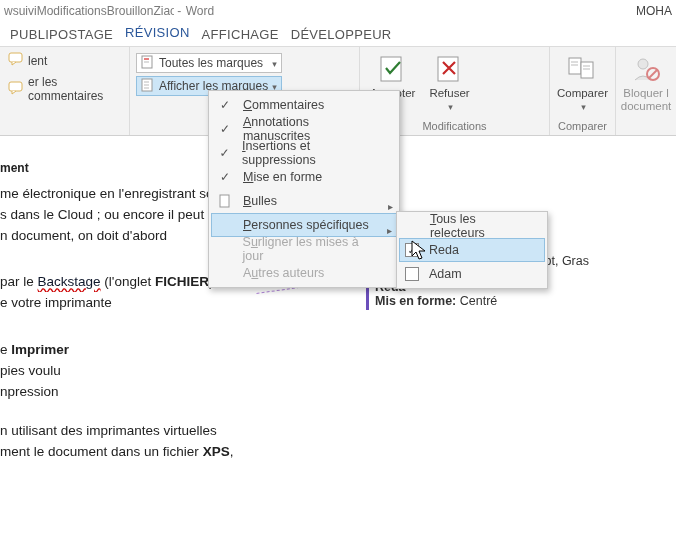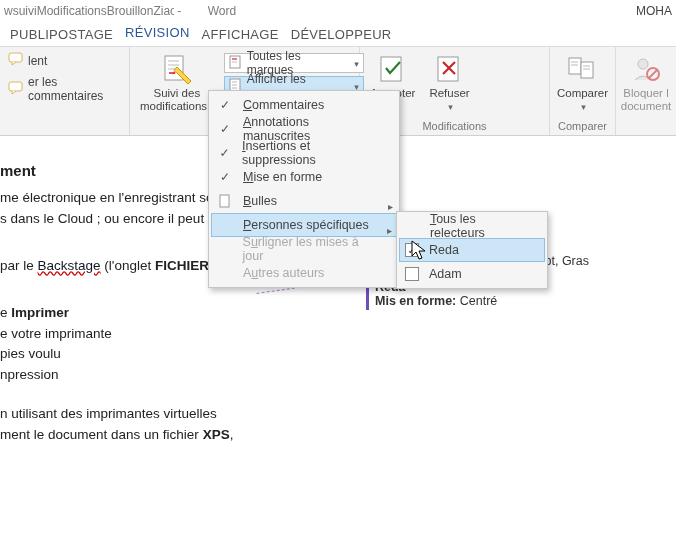--- a/index.html
+++ b/index.html
@@ -1,21 +1,21 @@
 <!DOCTYPE html>
 <html><head>
 <meta charset="utf-8">
 <style>
   * { box-sizing: border-box; margin: 0; padding: 0; font-family: "Segoe UI", Tahoma, sans-serif; }
   body { background: #fff; width: 676px; height: 546px; overflow: hidden; color: #444; position: relative; }
 
   
   .titlebar { height: 22px; background: #fff; border-bottom: none; display: flex; align-items: center; font-size: 12px; color: #7a7a7a; padding: 0 4px; }
   .titlebar .docname { flex: 0 0 auto; max-width: 170px; overflow: hidden; white-space: nowrap; }
-  .titlebar .appname { margin-left: 23px; }
+  .titlebar .appname { margin-left: 1px; }
   .titlebar .user { margin-left: auto; color: #444; font-size: 12px; text-transform: uppercase; }
 
   
   .tabs { height: 24px; display: flex; gap: 8px; padding: 0 8px; font-size: 13px; color: #555; align-items: flex-end; }
   .tabs .tab { cursor: pointer; padding: 2px 2px 4px; text-transform: uppercase; letter-spacing: .3px; }
   .tabs .tab.active { color: #2b579a; border-bottom: 2px solid transparent; }
 
   
   .ribbon { height: 90px; background: #f3f3f3; border-top: 1px solid #dcdcdc; border-bottom: 1px solid #d0d0d0; display: flex; position: relative; }
   .group { border-right: 1px solid #dcdcdc; display: flex; flex-direction: column; justify-content: space-between; padding: 4px 6px 1px; }
@@ -47,21 +47,21 @@
   .menu-item .mn { display:inline; }
   .menu-item .mn u { text-decoration: underline; }
 
   .submenu { position: absolute; left: 100%; top: -3px; }
   .submenu .menu-item .chkbox { width:14px; height:14px; border:1px solid #888; background:#fff; display:inline-flex; align-items:center; justify-content:center; font-size:10px; }
   .submenu .menu-item .chkbox.checked::after { content: "✓"; color:#333; }
 
   
   .docarea { position: relative; height: calc(546px - 22px - 24px - 90px); background: #fff; display: flex; }
   .page { flex: 1; padding: 16px 14px 0 0; font-size: 13.5px; color: #222; line-height: 1.4; overflow: hidden; }
-  .page h3 { font-size: 15px; font-weight: bold; margin: 8px 0 8px; }
+  .page h3 { font-size: 12px; font-weight: bold; margin: 8px 0 8px; }
   .page p { margin: 0 0 2px; white-space: nowrap; overflow: hidden; }
   .page .sq { color: #0f172a; text-decoration: underline wavy #c00; }
   .revpane { width: 310px; position: relative; padding-top: 110px;}
   .change-line { border-left: 3px solid #6b4fbb; padding: 2px 0 2px 6px; margin-bottom: 8px; font-size: 12.5px; color: #333; }
   .change-line .auth { font-weight: bold; }
   .change-line .lbl { font-weight: bold; }
   .connector { position:absolute; border-top: 1px dashed #b084d9; }
 
   .cursor { position:absolute; width:16px; height:22px; z-index:50; pointer-events:none; }
 
@@ -104,37 +104,20 @@
             </svg>
         </span>
         <span>er les commentaires</span>
       </div>
     </div>
     <div class="group-label">&nbsp;</div>
   </div>
 
   <div class="group" style="min-width:230px">
     <div class="group-body">
-      <div class="big-btn">
-        <span class="icon">
-          <svg width="32" height="32">
-              <rect x="4" y="3" width="18" height="24" fill="#fff" stroke="#999"></rect>
-              <line x1="7" y1="8" x2="18" y2="8" stroke="#bbb"></line>
-              <line x1="7" y1="12" x2="18" y2="12" stroke="#bbb"></line>
-              <line x1="7" y1="16" x2="18" y2="16" stroke="#bbb"></line>
-              <path d="M16 14 L30 28 L27 31 L13 17 Z" fill="#ffd24d" stroke="#cc9a00"></path>
-              <path d="M13 17 L11 22 L16 20 Z" fill="#f2b0b0"></path>
-              <line x1="8" y1="20" x2="14" y2="20" stroke="#c00" stroke-width="1.3"></line>
-            </svg>
-        </span>
-        <span class="lbl">
-          <span>Suivi des</span><br>
-          <span>modifications</span><span class="caret"></span>
-        </span>
-      </div>
       <div class="inline-stack" style="margin-top:2px">
         <div class="inline-item combo">
           <span style="display:flex; gap:4px; align-items:center;">
             <span>
               <svg width="14" height="14">
                   <rect x="1" y="1" width="10" height="12" fill="#fff" stroke="#999"></rect>
                   <line x1="3" y1="4" x2="8" y2="4" stroke="#c00"></line>
                   <line x1="3" y1="7" x2="8" y2="7" stroke="#bbb"></line>
                 </svg>
             </span>
@@ -282,25 +265,26 @@
   </div>
 
 </div>
 
 <div class="docarea">
 
   <div class="page">
     <h3>ment</h3>
     <p>me électronique en l'enregistrant sous</p>
     <p>s dans le Cloud ; ou encore il peut être</p>
+    <p>n document, on doit d'abord</p>
     <p style="margin-top:28px">
       <span>par le </span><span class="sq">Backstage</span><span> (l'onglet </span><b>FICHIER</b><span>), la</span>
     </p>
+    <p>e votre imprimante</p>
     <p style="margin-top:28px"><span>e </span><b>Imprimer</b></p>
-    <p>e votre imprimante</p>
     <p>pies voulu</p>
     <p>npression</p>
     <p style="margin-top:20px">n utilisant des imprimantes virtuelles</p>
     <p><span>ment le document dans un fichier </span><b>XPS</b><span>,</span></p>
   </div>
 
   <div class="revpane">
     <div class="connector" style="left:-110px; top:150px; width:100px; transform: rotate(-8deg);"></div>
     <div class="change-line" style="margin-top:6px">
       <span>Police de script complexe : 14 pt, Gras</span>

